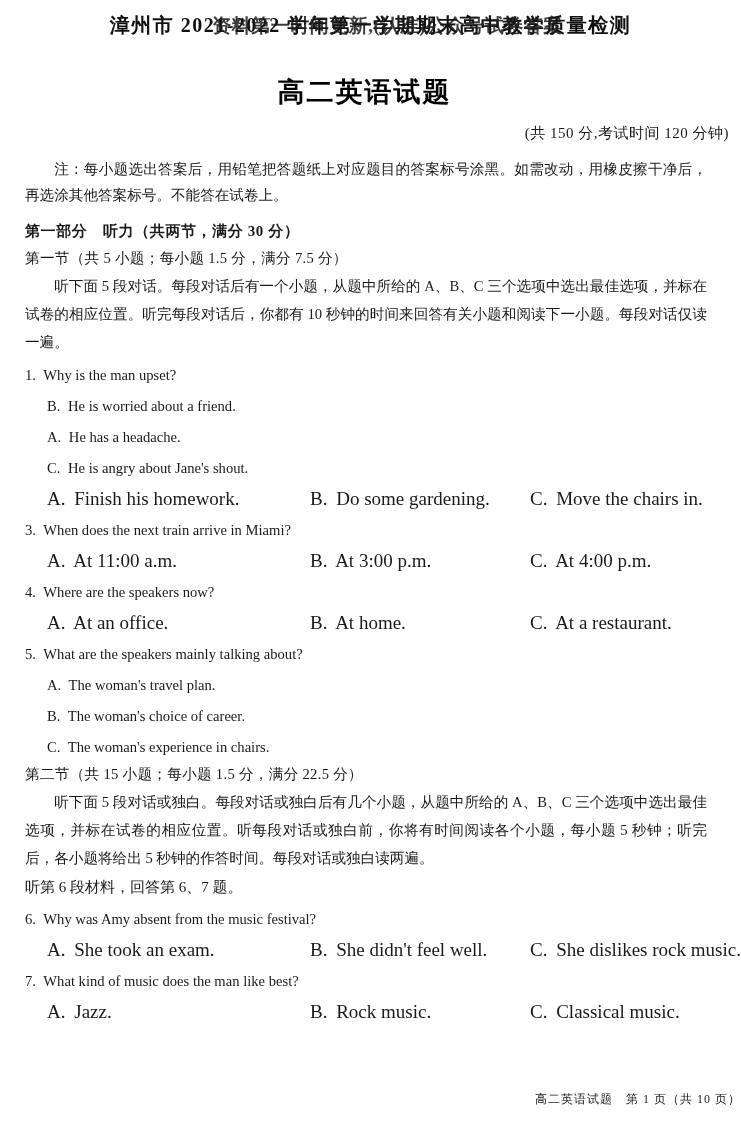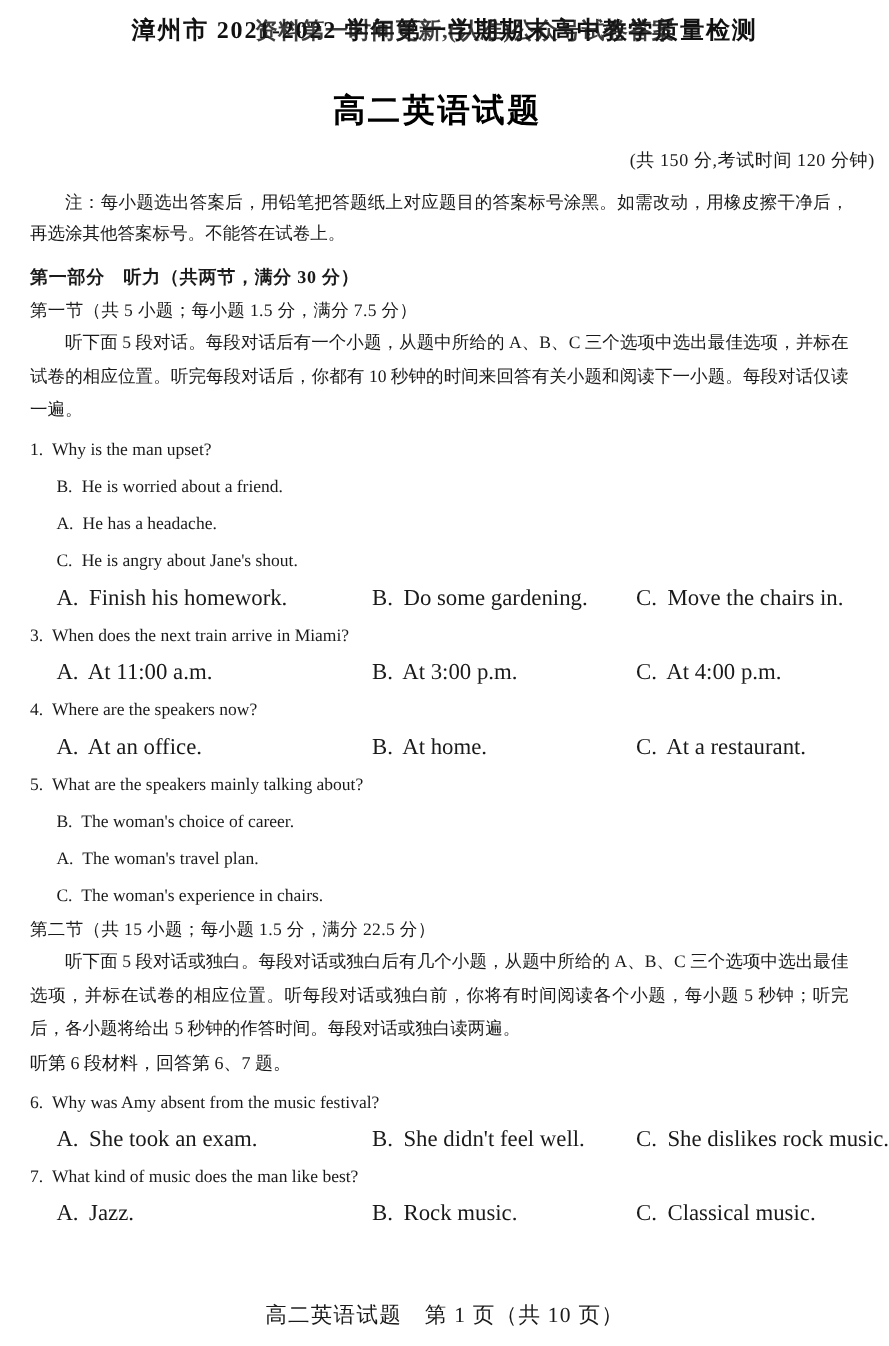--- a/index.html
+++ b/index.html
@@ -137,22 +137,22 @@
   .opts-inline .opt.c { left: 505px; }
 
   .lbl { margin-right: 4px; }
 
   
   .footer {
     position: absolute;
     left: 0;
     bottom: 14px;
     width: 741px;
-    text-align: center;
-    font-size: 18px;
+    text-align: right;
+    font-size: 12px;
     letter-spacing: 1px;
   }
 </style>
 </head>
 <body>
 
 <div class="page">
 
   <div class="title-stack">
     <div class="title-main">漳州市 2021-2022 学年第一学期期末高中教学质量检测</div>
@@ -199,22 +199,22 @@
           <div class="q-stem"><span class="lbl">4.</span><span> Where are the speakers now?</span></div>
           <div class="opts-inline">
             <span class="opt a"><span class="lbl">A.</span><span> At an office.</span></span>
             <span class="opt b"><span class="lbl">B.</span><span> At home.</span></span>
             <span class="opt c"><span class="lbl">C.</span><span> At a restaurant.</span></span>
           </div>
         </div>
         <div class="q-block">
           <div class="q-stem"><span class="lbl">5.</span><span> What are the speakers mainly talking about?</span></div>
           <div class="opts-stacked">
+            <div class="opt-row"><span class="lbl">A.</span><span> The woman's travel plan.</span></div>
             <div class="opt-row"><span class="lbl">B.</span><span> The woman's choice of career.</span></div>
-            <div class="opt-row"><span class="lbl">A.</span><span> The woman's travel plan.</span></div>
             <div class="opt-row"><span class="lbl">C.</span><span> The woman's experience in chairs.</span></div>
           </div>
         </div>
       </div>
 
     <div class="sub-head">第二节（共 15 小题；每小题 1.5 分，满分 22.5 分）</div>
     <div class="para">听下面 5 段对话或独白。每段对话或独白后有几个小题，从题中所给的 A、B、C 三个选项中选出最佳选项，并标在试卷的相应位置。听每段对话或独白前，你将有时间阅读各个小题，每小题 5 秒钟；听完后，各小题将给出 5 秒钟的作答时间。每段对话或独白读两遍。</div>
     <div class="cue">听第 6 段材料，回答第 6、7 题。</div>
 
     <div id="s2-questions">

